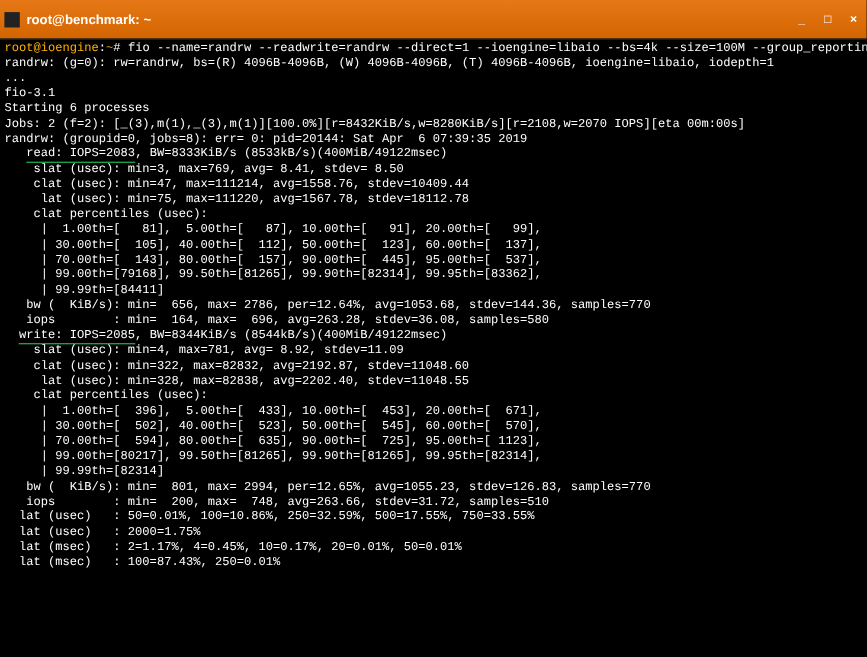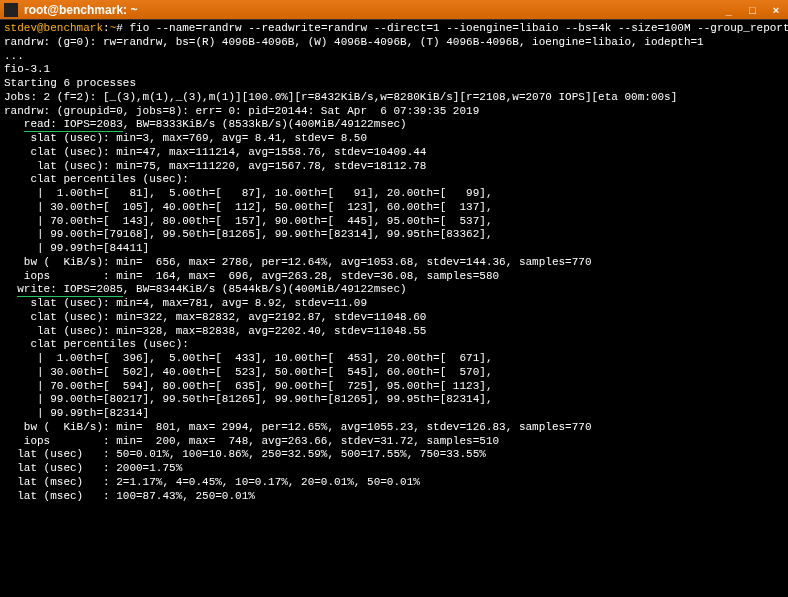--- a/index.html
+++ b/index.html
@@ -7,21 +7,21 @@
     background: #000;
     font-family: "Courier New", monospace;
     font-size: 11px;
     color: #fff;
     width: 788px;
     height: 597px;
     overflow: hidden;
   }
   .titlebar {
     background: linear-gradient(#e77817, #d36500);
-    height: 20px;
+    height: 36px;
     display: flex;
     align-items: center;
     padding: 0 4px;
     border-bottom: 1px solid #333;
   }
   .titlebar .icon {
     width: 14px; height: 14px;
     background: #222;
     margin-right: 6px;
     display: inline-block;
@@ -64,21 +64,21 @@
 <div class="titlebar">
   <span class="icon"></span>
   <span class="title">root@benchmark: ~</span>
   <span class="controls">
     <span>_</span>
     <span>□</span>
     <span>×</span>
   </span>
 </div>
 
-<div class="term"><span class="prompt-user">stdev@benchmark</span><span>:</span><span class="prompt-path">~</span><span># </span><span>fio --name=randrw --readwrite=randrw --direct=1 --ioengine=libaio --bs=4k --size=100M --group_reporting --numjobs=8</span>
+<div class="term"><span class="prompt-user">root@ioengine</span><span>:</span><span class="prompt-path">~</span><span># </span><span>fio --name=randrw --readwrite=randrw --direct=1 --ioengine=libaio --bs=4k --size=100M --group_reporting --numjobs=8</span>
 <span>randrw: (g=0): rw=randrw, bs=(R) 4096B-4096B, (W) 4096B-4096B, (T) 4096B-4096B, ioengine=libaio, iodepth=1</span>
 <span>...</span>
 <span>fio-3.1</span>
 <span>Starting 6 processes</span>
 <span>Jobs: 2 (f=2): [_(3),m(1),_(3),m(1)][100.0%][r=8432KiB/s,w=8280KiB/s][r=2108,w=2070 IOPS][eta 00m:00s]</span>
 <span>randrw: (groupid=0, jobs=8): err= 0: pid=20144: Sat Apr  6 07:39:35 2019</span>
    <span class="underscore">read: IOPS=2083</span><span>, BW=8333KiB/s (8533kB/s)(400MiB/49122msec)</span>
 <span>    slat (usec): min=3, max=769, avg= 8.41, stdev= 8.50</span>
 <span>    clat (usec): min=47, max=111214, avg=1558.76, stdev=10409.44</span>
 <span>     lat (usec): min=75, max=111220, avg=1567.78, stdev=18112.78</span>

